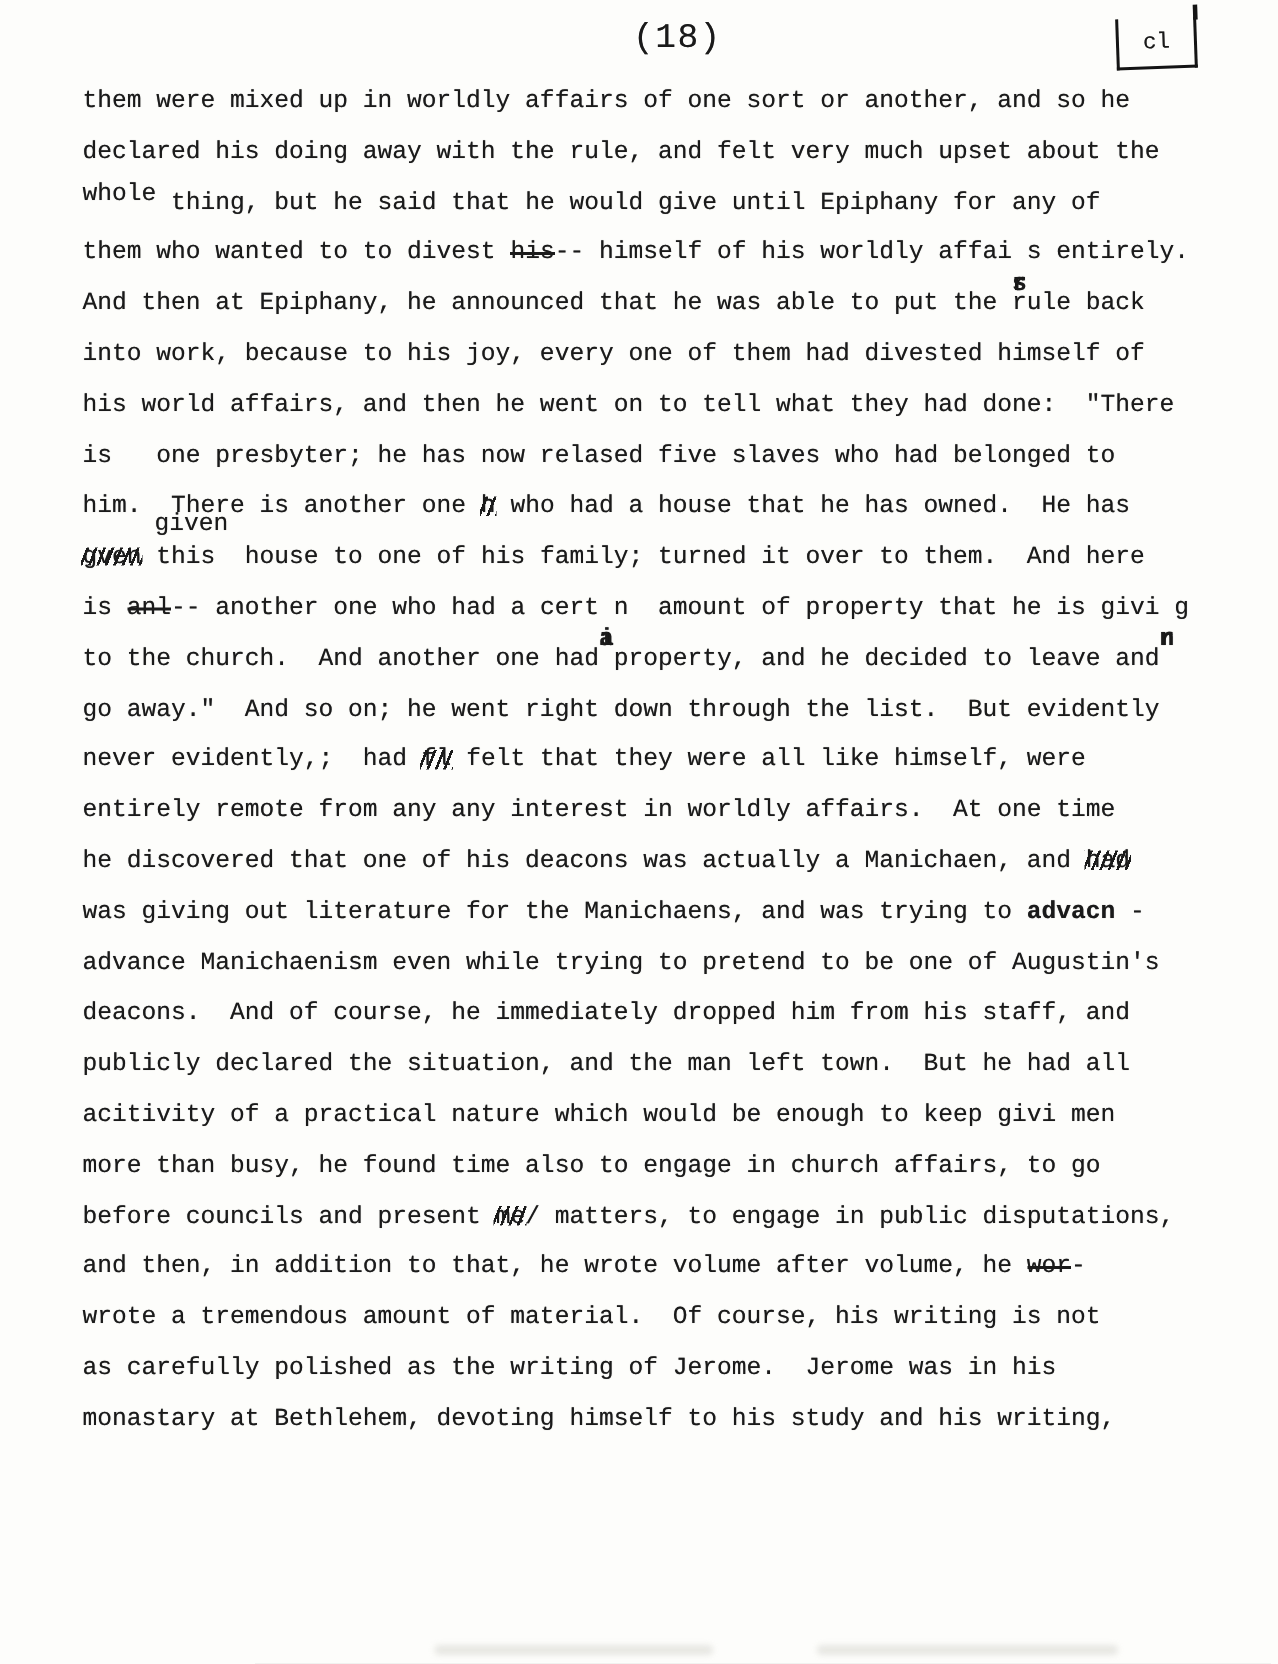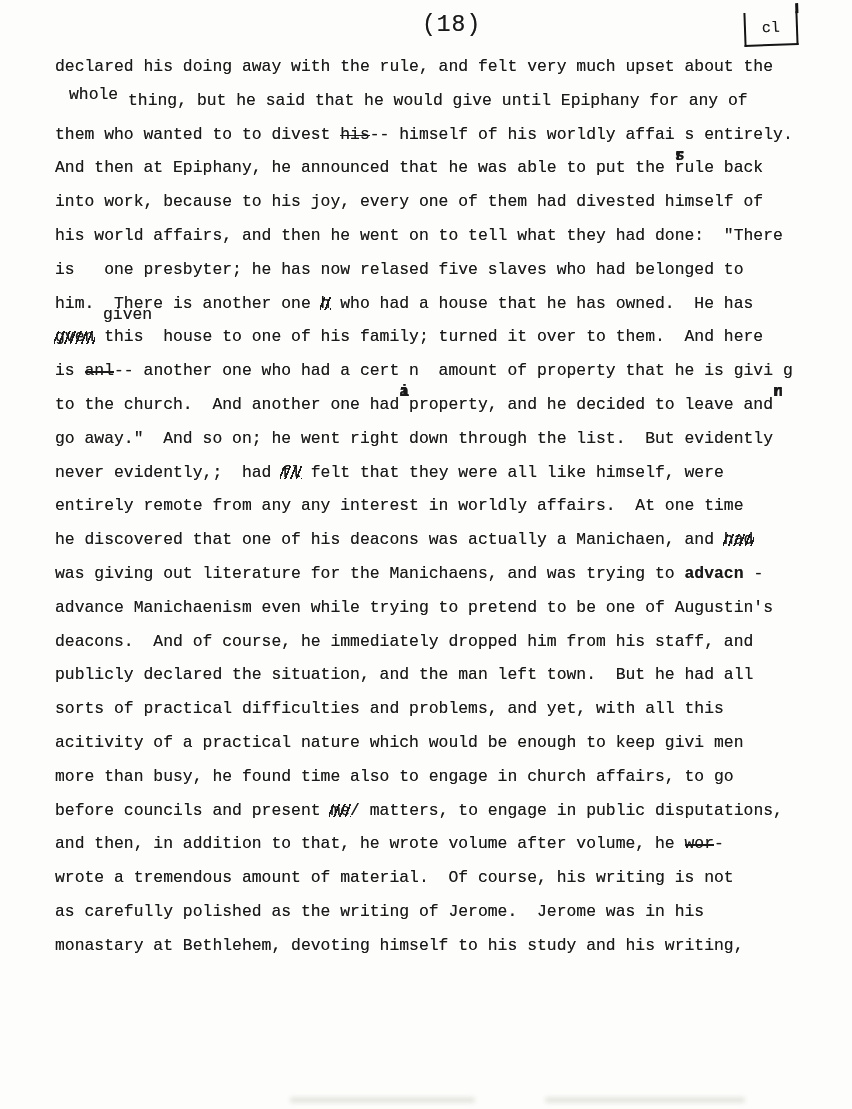--- a/index.html
+++ b/index.html
@@ -31,21 +31,21 @@
   #corner-label{font-size:15px;text-shadow:0 0 0.4px rgba(0,0,0,.55);}
   #typed-text{
     position:absolute;top:50px;left:55px;width:770px;
     font-size:16.4px;
     text-shadow:0 0 0.45px rgba(10,10,10,.6);
   }
   .line{height:33.8px;line-height:33.8px;white-space:pre;position:relative;}
   .line span{white-space:pre;}
   span.n{}
   span.b{font-weight:bold;text-align:center;}
-  span.r{position:relative;top:-6px;margin-left:14px;}
+  span.r{position:relative;top:-6px;}
   span.st{position:relative;margin-top:40px;}
   span.st::after{
     content:"";position:absolute;left:0;right:0;top:53%;height:1.8px;background:#1b1b1b;
   }
   span.sx{position:relative;}
   span.sx::after{
     content:"";position:absolute;left:-1px;right:-1px;top:18%;height:68%;
     background:repeating-linear-gradient(112deg,transparent 0 3.5px,#1b1b1b 3.5px 5.2px);
   }
   span.ov{position:relative;display:inline-block;width:1ch;vertical-align:baseline;}
@@ -63,40 +63,40 @@
 <div id="page">
 
   <div id="page-number">(18)</div>
 
   <div id="corner-box">
     <span class="tick"></span>
     <span id="corner-label">cl</span>
   </div>
 
   <div id="typed-text">
+      <div class="line"><span class="n">them were mixed up in worldly affairs of one sort or another, and so he</span></div>
       <div class="line"><span class="n">declared his doing away with the rule, and felt very much upset about the</span></div>
       <div class="line"><span class="r">whole</span><span class="n"> thing, but he said that he would give until Epiphany for any of</span></div>
       <div class="line"><span class="n">them who wanted to to divest </span><span class="st">his</span><span class="n">-- himself of his worldly affai</span><span class="ov"><i>r</i><i>s</i></span><span class="n">s entirely.</span></div>
       <div class="line"><span class="n">And then at Epiphany, he announced that he was able to put the rule back</span></div>
       <div class="line"><span class="n">into work, because to his joy, every one of them had divested himself of</span></div>
       <div class="line"><span class="n">his world affairs, and then he went on to tell what they had done:  "There</span></div>
       <div class="line"><span class="n">is   one presbyter; he has now relased five slaves who had belonged to</span></div>
       <div class="line"><span class="n">him.  There is another one </span><span class="sx">h</span><span class="n"> who had a house that he has owned.  He has</span></div>
       <div class="line"><span class="sx">gven</span><span class="n"> this  house to one of his family; turned it over to them.  And here</span><span class="above">given</span></div>
       <div class="line"><span class="n">is </span><span class="st">anl</span><span class="n">-- another one who had a cert</span><span class="ov"><i>a</i><i>i</i></span><span class="n">n  amount of property that he is givi</span><span class="ov"><i>r</i><i>n</i></span><span class="n">g</span></div>
       <div class="line"><span class="n">to the church.  And another one had property, and he decided to leave and</span></div>
       <div class="line"><span class="n">go away."  And so on; he went right down through the list.  But evidently</span></div>
       <div class="line"><span class="n">never evidently,;  had </span><span class="sx">fl</span><span class="n"> felt that they were all like himself, were</span></div>
       <div class="line"><span class="n">entirely remote from any any interest in worldly affairs.  At one time</span></div>
       <div class="line"><span class="n">he discovered that one of his deacons was actually a Manichaen, and </span><span class="sx">had</span></div>
       <div class="line"><span class="n">was giving out literature for the Manichaens, and was trying to </span><span class="b">advacn</span><span class="n"> -</span></div>
       <div class="line"><span class="n">advance Manichaenism even while trying to pretend to be one of Augustin's</span></div>
       <div class="line"><span class="n">deacons.  And of course, he immediately dropped him from his staff, and</span></div>
       <div class="line"><span class="n">publicly declared the situation, and the man left town.  But he had all</span></div>
-      <div class="line"><span class="n">sorts of practical difficulties and problems, and yet, with all this</span></div>
       <div class="line"><span class="n">acitivity of a practical nature which would be enough to keep givi men</span></div>
       <div class="line"><span class="n">more than busy, he found time also to engage in church affairs, to go</span></div>
       <div class="line"><span class="n">before councils and present </span><span class="sx">me</span><span class="n">/ matters, to engage in public disputations,</span></div>
       <div class="line"><span class="n">and then, in addition to that, he wrote volume after volume, he </span><span class="st">wor</span><span class="n">-</span></div>
       <div class="line"><span class="n">wrote a tremendous amount of material.  Of course, his writing is not</span></div>
       <div class="line"><span class="n">as carefully polished as the writing of Jerome.  Jerome was in his</span></div>
       <div class="line"><span class="n">monastary at Bethlehem, devoting himself to his study and his writing,</span></div>
     </div>
 
   <div class="smudge" style="top:1097px;left:290px;width:185px;height:6px;"></div>

